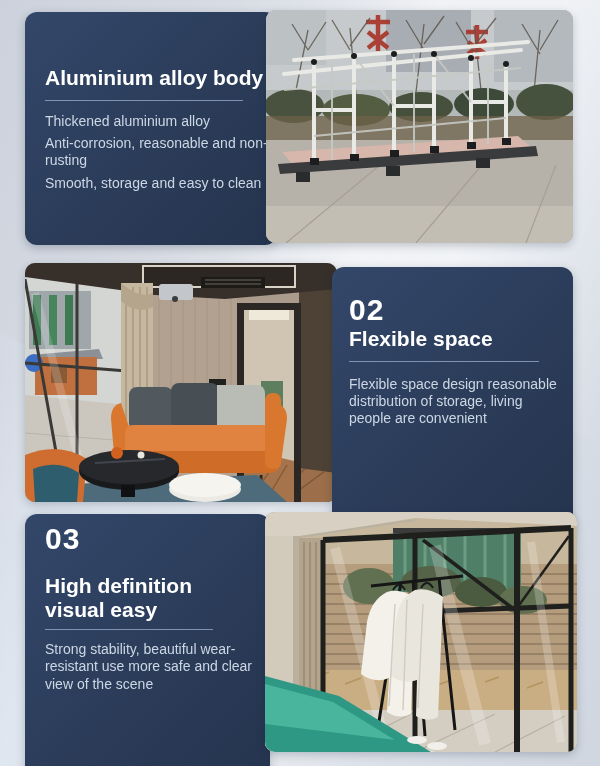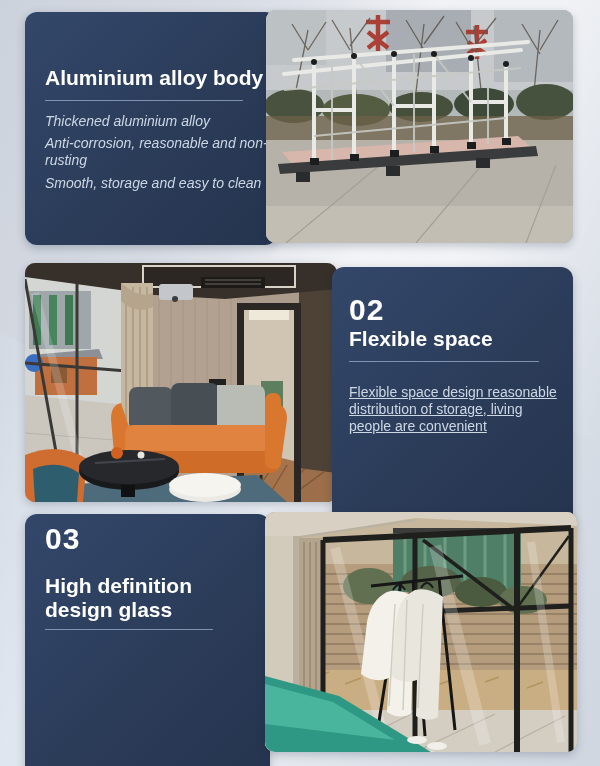--- a/index.html
+++ b/index.html
@@ -25,29 +25,29 @@
   .photo{
     position:absolute;margin:0;border-radius:10px;overflow:hidden;
     box-shadow:0 3px 8px rgba(20,35,60,.22);background:#9aa0a4;
   }
   .photo svg{display:block;width:100%;height:100%;}
 
   
   .panel.p1{left:25px;top:12px;width:252px;height:233px;padding:28px 6px 0 20px;}
   .panel.p1 .title{margin-top:26px;width:226px;}
   .panel.p1 .divider{width:198px;margin-top:10px;}
-  .panel.p1 .body-text{margin-top:12px;width:228px;font-style:italic;}
+  .panel.p1 .body-text{margin-top:12px;width:228px;}
   .photo.ph1{left:266px;top:10px;width:307px;height:233px;}
 
   
   .photo.ph2{left:25px;top:263px;width:312px;height:239px;}
   .panel.p2{left:332px;top:267px;width:241px;height:270px;padding:26px 10px 0 17px;}
   .panel.p2 .title{width:212px;}
   .panel.p2 .divider{width:190px;margin-top:10px;}
-  .panel.p2 .body-text{margin-top:22px;width:212px;text-decoration:underline;}
+  .panel.p2 .body-text{margin-top:14px;width:212px;}
 
   
   .panel.p3{left:25px;top:514px;width:245px;height:276px;padding:8px 8px 0 20px;}
   .panel.p3 .title{margin-top:18px;width:200px;}
   .panel.p3 .divider{width:168px;margin-top:8px;}
   .panel.p3 .body-text{margin-top:11px;width:216px;}
   .photo.ph3{left:265px;top:512px;width:312px;height:240px;}
 </style>
 </head>
 <body>
@@ -247,22 +247,25 @@
       <div class="divider"></div>
       <div class="body-text">
         <p>Flexible space design reasonable distribution of storage, living people are convenient</p>
       </div>
     </div>
   </section>
 
   <section>
     <div class="panel p3">
       <div class="num">03</div>
-      <h2 class="title">High definition design glass</h2>
+      <h2 class="title">High definition visual easy</h2>
       <div class="divider"></div>
+      <div class="body-text">
+        <p>Strong stability, beautiful wear-resistant use more safe and clear view of the scene</p>
+      </div>
     </div>
     <figure class="photo ph3">
       <svg viewBox="0 0 312 240" preserveAspectRatio="none" role="img" aria-label="photo of bedroom with high definition glass windows and hanging robes">
         <rect width="312" height="240" fill="#c7b89d"></rect>
 
         <g>
           <rect x="40" y="52" width="272" height="110" fill="#b59c7c"></rect>
           <path d="M40 62 H312 M40 72 H312 M40 82 H312 M40 92 H312 M40 102 H312 M40 112 H312 M40 122 H312 M40 132 H312 M40 142 H312 M40 152 H312" stroke="#8f7a60" stroke-width="1.4"></path>
           <rect x="128" y="18" width="128" height="62" fill="#4f7f67"></rect>
           <path d="M140 20 V78 M160 20 V78 M180 20 V78 M200 20 V78 M220 20 V78 M240 20 V78" stroke="#79a98d" stroke-width="3" opacity="0.7"></path>

